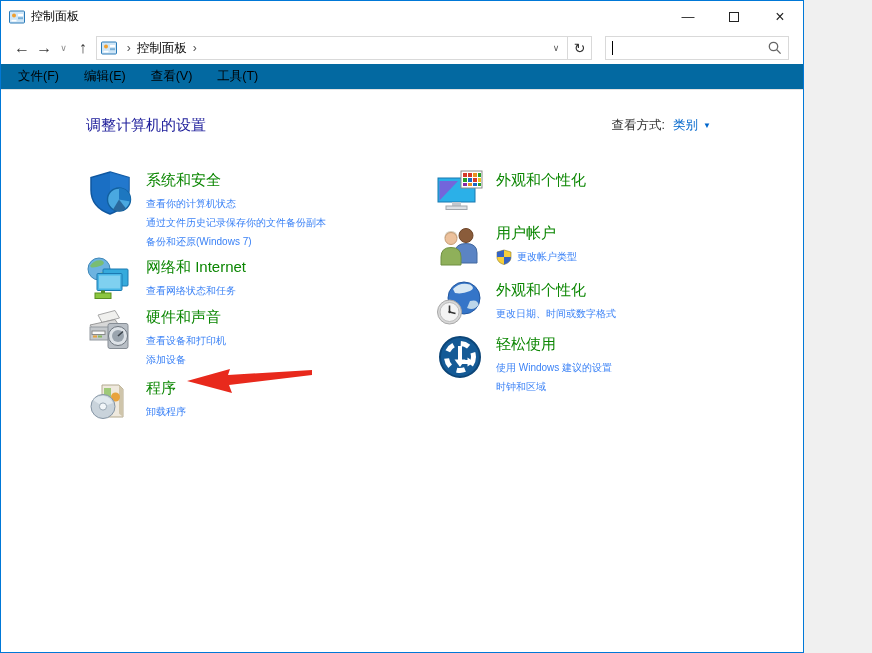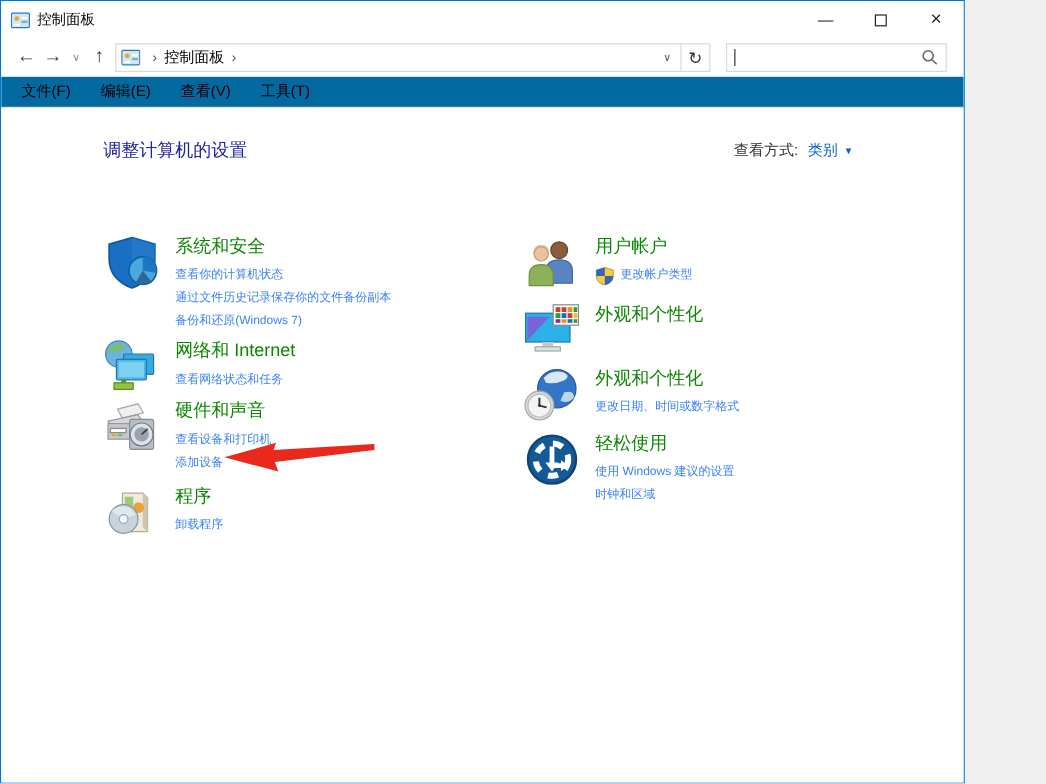--- a/index.html
+++ b/index.html
@@ -41,21 +41,21 @@
   .menubar { height:26px; display:flex; align-items:center; padding-left:12px; gap:15px;
              border-bottom:1px solid #e2e2e2; background:#0369a1; }
   .menu-item { font-size:12.5px; color:#000; padding:2px 5px; }
   
   .content { padding:26px 92px 0 85px; background:#fff; height:563px; }
   .content-header { display:flex; justify-content:space-between; align-items:center;gap:21px; }
   .page-heading { font-size:15px; color:#21219c; font-weight:normal; }
   .view-by { font-size:12.5px; color:#333; display:flex; align-items:center; gap:8px; }
   .view-by-value { color:#0066cc; display:flex; align-items:center; gap:5px; }
   .view-caret { font-size:8px; color:#0066cc; }
-  .categories { margin-top:60px; display:flex; }
+  .categories { margin-top:34px; display:flex; }
   .col-left { width:350px; flex:none; }
   .col-right { flex:1; }
   .category { display:flex; }
   .cat-icon { width:48px; height:48px; flex:none; margin-right:12px; }
   .cat-text { padding-top:1px; }
   .cat-title { display:inline-block; font-size:15px; color:#0b8602; text-decoration:none;
                line-height:20px; margin-bottom:4px; }
   .cat-link { display:block; width:fit-content; font-size:10px; color:#3b82f6; text-decoration:none;
               line-height:19px; }
   .cat-link.with-shield { display:flex; align-items:center; gap:5px; }
@@ -225,41 +225,20 @@
           </svg>
           <div class="cat-text">
             <a class="cat-title" href="#">程序</a>
             <a class="cat-link" href="#">卸载程序</a>
           </div>
         </div>
 
       </div>
 
       <div class="col-right">
-
-        <div class="category mb9">
-          <svg class="cat-icon" viewBox="0 0 48 48">
-            <circle cx="30" cy="13.5" r="7" fill="#8a5c3b" stroke="#6e4528"></circle>
-            <path d="M19 31 Q19 21.5 30 21.5 Q41 21.5 41 31 L41 41 L19 41 Z" fill="#5b84c4" stroke="#42689f"></path>
-            <path d="M8.5 16 Q8.5 9 15 9 Q21.5 9 21.5 16 Z" fill="#d6cdbd"></path>
-            <circle cx="15" cy="16.5" r="6" fill="#ecc19c" stroke="#c69c74"></circle>
-            <path d="M5 35 Q5 25.5 15 25.5 Q25 25.5 25 35 L25 43 L5 43 Z" fill="#8fb05a" stroke="#6f8f40"></path>
-          </svg>
-          <div class="cat-text">
-            <a class="cat-title" href="#">用户帐户</a>
-            <a class="cat-link with-shield" href="#">
-              <svg class="uac" viewBox="0 0 16 16">
-                <path d="M8 1 L15 3 V8 C15 12 12 14.5 8 15.5 C4 14.5 1 12 1 8 V3 Z" fill="#f6ce3c" stroke="#8a7a28" stroke-width="0.6"></path>
-                <path d="M8 1 L1 3 V8 H8 Z" fill="#3563c4"></path>
-                <path d="M8 8 H15 C15 12 12 14.5 8 15.5 Z" fill="#3563c4"></path>
-              </svg>
-              <span>更改帐户类型</span>
-            </a>
-          </div>
-        </div>
 
         <div class="category mb5">
           <svg class="cat-icon" viewBox="0 0 48 48">
             <rect x="2" y="9" width="37" height="24" fill="#2bb0e8" stroke="#1878b0"></rect>
             <path d="M3.5 31.5 L22 12 L3.5 12 Z" fill="#8058d8" opacity="0.85"></path>
             <rect x="16" y="33" width="9" height="4" fill="#c2c8ce"></rect>
             <rect x="10" y="37" width="21" height="3.5" fill="#dde1e5" stroke="#a0a6ac"></rect>
             <rect x="25" y="2" width="21" height="17" fill="#ffffff" stroke="#8a8a8a"></rect>
             <rect x="27" y="4" width="4" height="4" fill="#d43a2a"></rect>
               <rect x="32" y="4" width="4" height="4" fill="#d43a2a"></rect>
@@ -272,20 +251,41 @@
             <rect x="27" y="14" width="4" height="3" fill="#8828a8"></rect>
               <rect x="32" y="14" width="4" height="3" fill="#e89020"></rect>
             <rect x="37" y="14" width="4" height="3" fill="#1868c8"></rect>
               <rect x="42" y="14" width="3" height="3" fill="#28a028"></rect>
           </svg>
           <div class="cat-text">
             <a class="cat-title" href="#">外观和个性化</a>
           </div>
         </div>
 
+        <div class="category mb9">
+          <svg class="cat-icon" viewBox="0 0 48 48">
+            <circle cx="30" cy="13.5" r="7" fill="#8a5c3b" stroke="#6e4528"></circle>
+            <path d="M19 31 Q19 21.5 30 21.5 Q41 21.5 41 31 L41 41 L19 41 Z" fill="#5b84c4" stroke="#42689f"></path>
+            <path d="M8.5 16 Q8.5 9 15 9 Q21.5 9 21.5 16 Z" fill="#d6cdbd"></path>
+            <circle cx="15" cy="16.5" r="6" fill="#ecc19c" stroke="#c69c74"></circle>
+            <path d="M5 35 Q5 25.5 15 25.5 Q25 25.5 25 35 L25 43 L5 43 Z" fill="#8fb05a" stroke="#6f8f40"></path>
+          </svg>
+          <div class="cat-text">
+            <a class="cat-title" href="#">用户帐户</a>
+            <a class="cat-link with-shield" href="#">
+              <svg class="uac" viewBox="0 0 16 16">
+                <path d="M8 1 L15 3 V8 C15 12 12 14.5 8 15.5 C4 14.5 1 12 1 8 V3 Z" fill="#f6ce3c" stroke="#8a7a28" stroke-width="0.6"></path>
+                <path d="M8 1 L1 3 V8 H8 Z" fill="#3563c4"></path>
+                <path d="M8 8 H15 C15 12 12 14.5 8 15.5 Z" fill="#3563c4"></path>
+              </svg>
+              <span>更改帐户类型</span>
+            </a>
+          </div>
+        </div>
+
         <div class="category mb6">
           <svg class="cat-icon" viewBox="0 0 48 48">
             <circle cx="28" cy="19" r="16" fill="#3575c8" stroke="#2257a0"></circle>
             <path d="M17 10 Q24 2.5 34 5.5 Q40 9 34 12 Q26 15.5 19 14 Z" fill="#d8e8f4"></path>
             <path d="M34 22 Q42 20 42.5 26 Q38 32 31 29 Z" fill="#bcd6ea"></path>
             <circle cx="13.5" cy="33" r="12" fill="#d8d8d8" stroke="#a8a8a8"></circle>
             <circle cx="13.5" cy="33" r="9.5" fill="#f4f4f4" stroke="#bcbcbc"></circle>
             <line x1="13.5" y1="33" x2="13.5" y2="26.5" stroke="#333" stroke-width="1.6"></line>
             <line x1="13.5" y1="33" x2="19.5" y2="34.5" stroke="#333" stroke-width="1.6"></line>
             <circle cx="13.5" cy="33" r="1.2" fill="#333"></circle>

